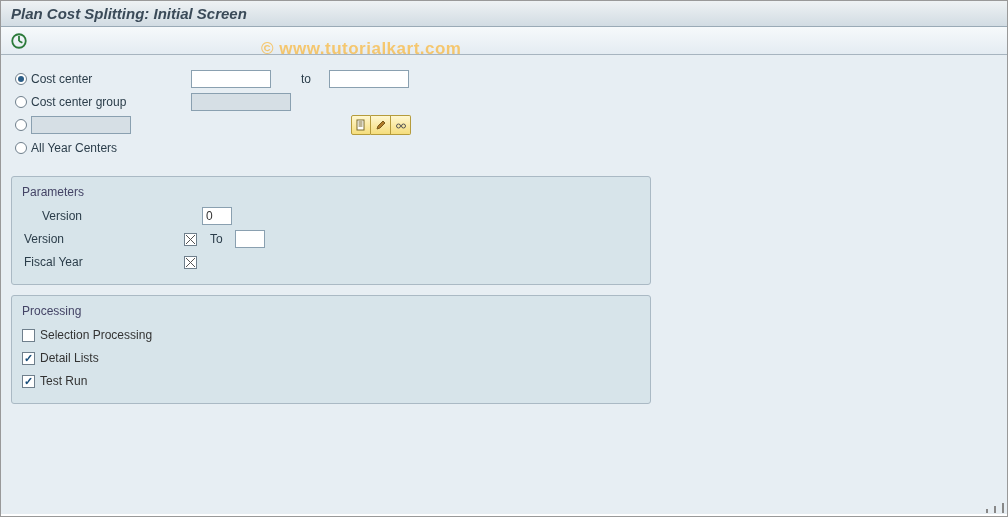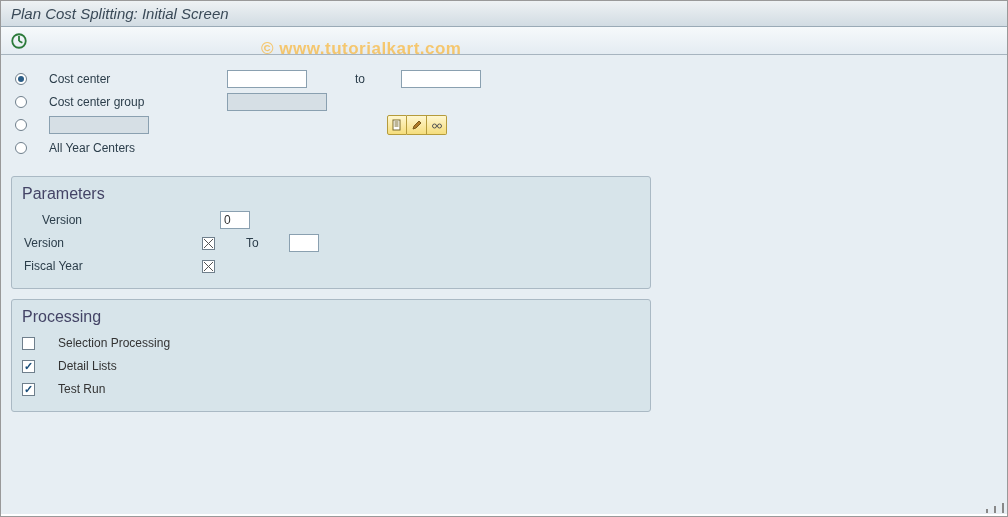--- a/index.html
+++ b/index.html
@@ -16,21 +16,21 @@
     width: 100%;
     height: 100%;
     border: 1px solid #999;
   }
   
   .title-bar {
     background: linear-gradient(#eef2f4, #d2dce3);
     border-bottom: 1px solid #9aaab6;
     padding: 4px 10px;
     font-size: 15px;
-    font-weight: normal;
+    font-weight: bold;
     font-style: italic;
     color: #3a4a58;
   }
   
   .toolbar {
     background: linear-gradient(#f6f9fb, #e4ecf2);
     border-bottom: 1px solid #a7b4bf;
     padding: 4px 8px;
     display: flex;
     align-items: center;
@@ -71,29 +71,29 @@
   }
   .section-top {
     background: transparent;
     border: none;
     padding: 4px 0 6px 4px;
     margin-bottom: 10px;
     width: 640px;
   }
   .section-title {
     color: #446;
-    font-size: 16px;
+    font-size: 12px;
     margin-bottom: 6px;
   }
   .row {
     display: flex;
     align-items: center;
     height: 22px;
     margin: 1px 0;
-    gap: 18px;
+    gap: 0;
   }
   .row label.lbl {
     width: 160px;
     display: inline-block;
     color: #2b3d4a;
   }
   .radio {
     width: 12px; height: 12px;
     border: 1px solid #6f7f8c;
     border-radius: 50%;

